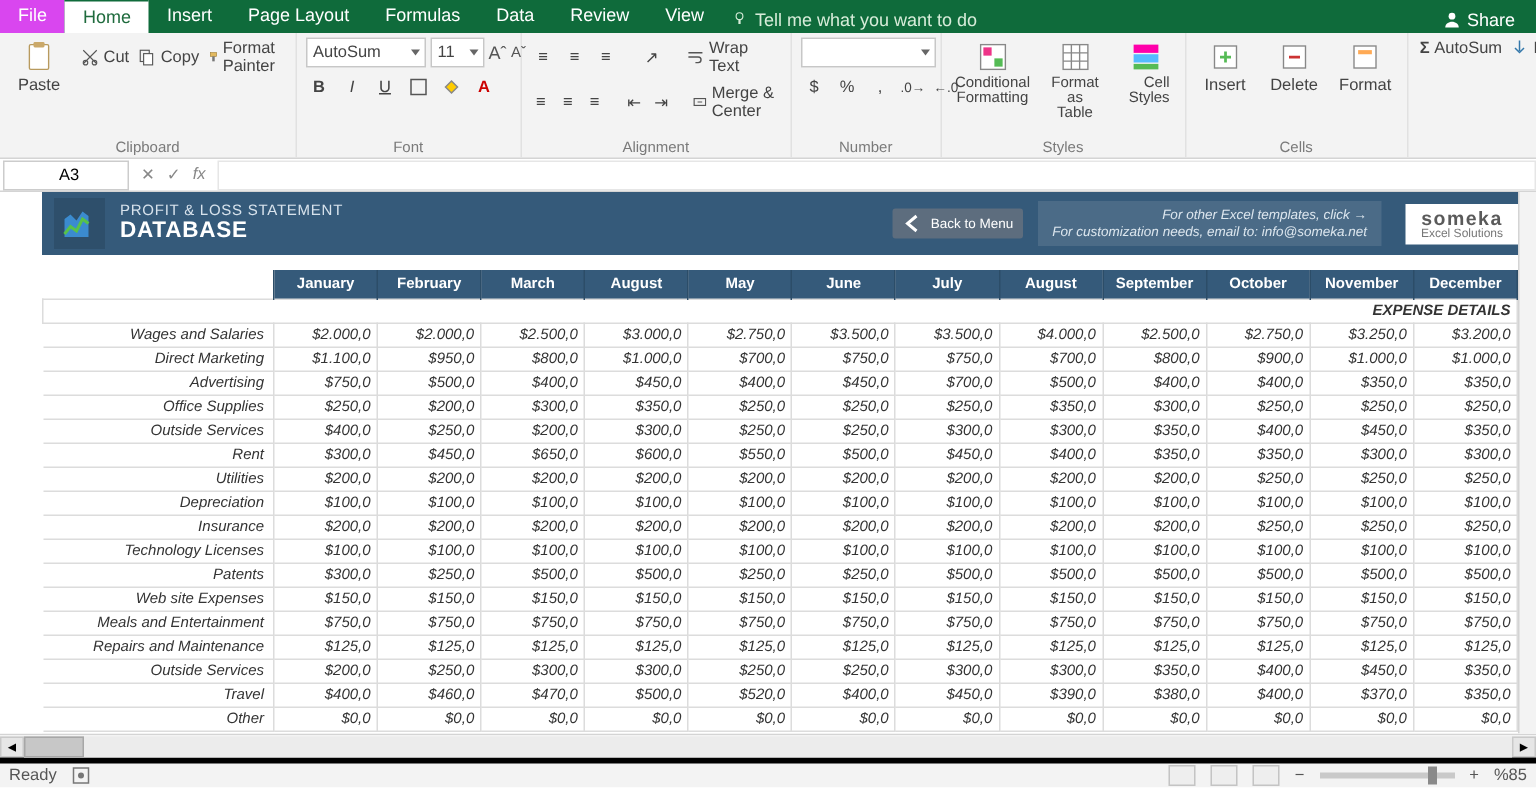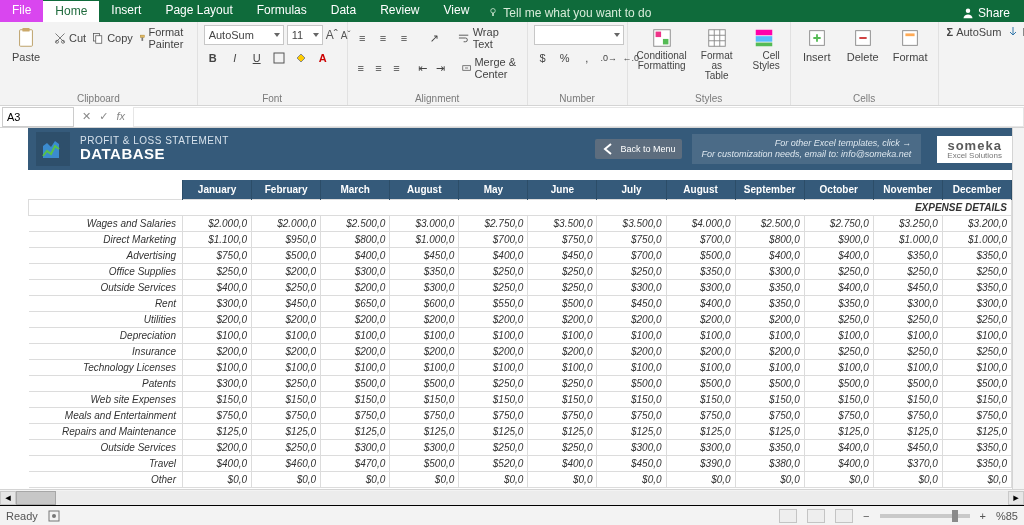--- a/index.html
+++ b/index.html
@@ -96,24 +96,24 @@
   
   .fbar {
     height: 22px;
     display: flex;
     align-items: center;
     border-bottom: 1px solid #d4d4d4;
     background: #fff;
     font-size: 11px;
   }
   .namebox {
-    width: 72px; height: 20px;
+    width: 84px; height: 20px;
     border: 1px solid #ccc;
     margin-left: 2px; padding-left: 4px;
-    display: flex; align-items: center;
+    display: flex; align-items: center; justify-content: center;
   }
   .fbar .fx-tools { display: flex; gap: 8px; padding: 0 8px; color: #888; }
   .fbar .fx-input { flex: 1; height: 20px; border: 1px solid #e6e6e6; }
 
   
   .sheet-wrap { flex: 1; overflow: hidden; position: relative; background:#fff; }
   .doc {
     position: absolute; inset: 0 12px 0 28px;
     overflow: hidden;
   }
@@ -201,21 +201,21 @@
   .hscroll .track { flex:1; height:14px; background:#ececec; position:relative; }
   .hscroll .thumb { position:absolute; left:0; top:0; width:40px; height:100%; background:#c7c7c7; border:1px solid #a7a7a7;}
   .vscroll {
     position:absolute; right:0; top:0; bottom:0; width:12px;
     background:#f3f3f3; border-left:1px solid #d4d4d4;
   }
 
   
   .status {
     height: 20px;
-    background:#f3f3f3; border-top:1px solid #000000;
+    background:#f3f3f3; border-top:4px solid #000000;
     display:flex; align-items:center; font-size:11px; color:#555;
     padding: 0 6px; gap:10px;
   }
   .status .spacer { flex:1; }
   .status .viewbtn { width:18px; height:14px; border:1px solid #c4c4c4; background:#eee; }
   .status .zoom-slider {
     width:90px; height:4px; background:#c9c9c9; position:relative;
   }
   .status .zoom-slider::after {
     content:""; position:absolute; left:72px; top:-4px;

